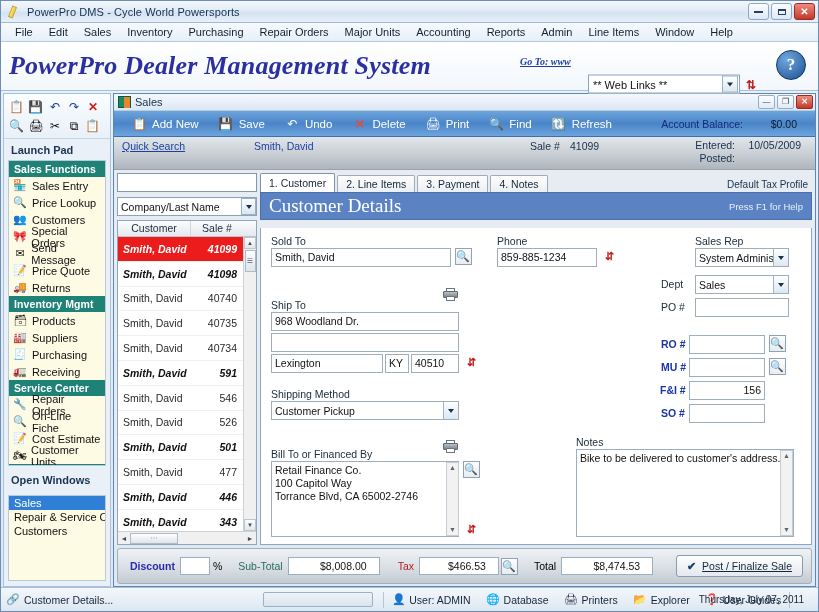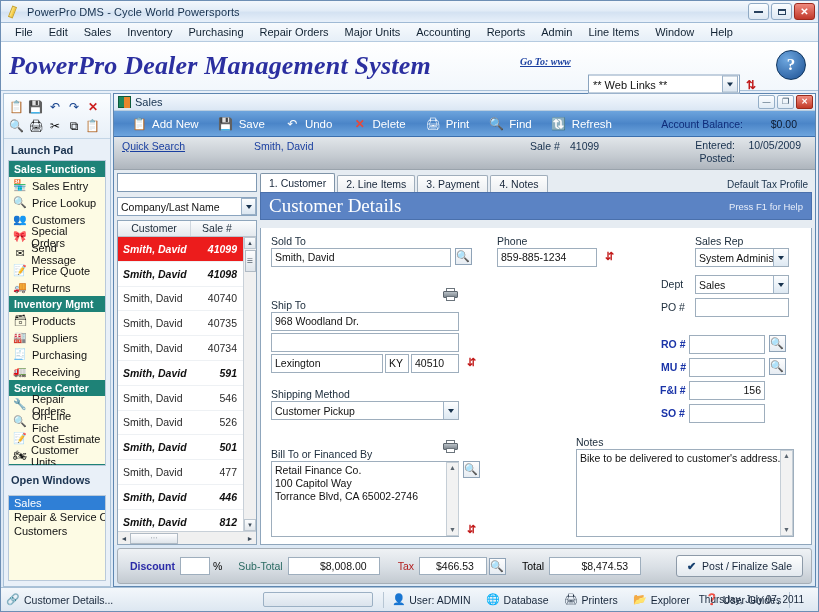--- a/index.html
+++ b/index.html
@@ -560,21 +560,21 @@
                 <div class="grow">
                     <div class="c1">Smith, David</div>
                     <div class="c2">477</div>
                   </div>
                 <div class="grow em">
                     <div class="c1">Smith, David</div>
                     <div class="c2">446</div>
                   </div>
                 <div class="grow em">
                     <div class="c1">Smith, David</div>
-                    <div class="c2">812</div>
+                    <div class="c2">343</div>
                   </div>
 
               </div>
               <div class="gvbar">
                 <div class="gvb-btn" style="font-size:6px;color:#3c4a58">▲</div>
                 <div class="gvb-thumb">☰</div>
                 <div class="gvb-track"></div>
                 <div class="gvb-btn" style="font-size:6px;color:#3c4a58">▼</div>
               </div>
             </div>
@@ -690,27 +690,27 @@
         </div>
       </div>
 
       <div class="totbar">
         <div class="tb-l" style="color:#2a2aa8;font-weight:bold;margin-left:12px;">Discount</div>
         <div class="tot-in" style="width:30px;margin-left:5px;"></div>
         <div class="tb-l" style="margin-left:3px;">%</div>
         <div class="tb-l" style="color:#2b6b63;margin-left:16px;">Sub-Total</div>
         <div class="tot-in" style="width:92px;margin-left:5px;">$8,008.00</div>
         <div class="tb-l" style="color:#b32020;margin-left:18px;">Tax</div>
-        <div class="tot-in" style="width:68px;margin-left:5px;">$466.53</div>
+        <div class="tot-in" style="width:80px;margin-left:5px;">$466.53</div>
         <div style="width:17px;height:17px;border:1px solid #8fa3b7;background:linear-gradient(#fdfdfe,#e6ecf2);display:flex;align-items:center;justify-content:center;font-size:11px;margin-left:2px;">🔍</div>
         <div class="tb-l" style="margin-left:16px;">Total</div>
         <div class="tot-in" style="width:92px;margin-left:5px;">$8,474.53</div>
         <div class="postbtn">
           <span class="chk">✔</span>
-          <span style="">Post / Finalize Sale</span>
+          <span style="text-decoration:underline">Post / Finalize Sale</span>
         </div>
       </div>
     </div>
   </div>
 
   <div class="statusbar">
     <span class="sb-ico">🔗</span>
     <span style="font-size:10.5px;color:#17263a;margin-left:4px;">Customer Details...</span>
     <div class="sb-prog" style="margin-left:150px;"></div>
     <div class="sb-sep"></div>

